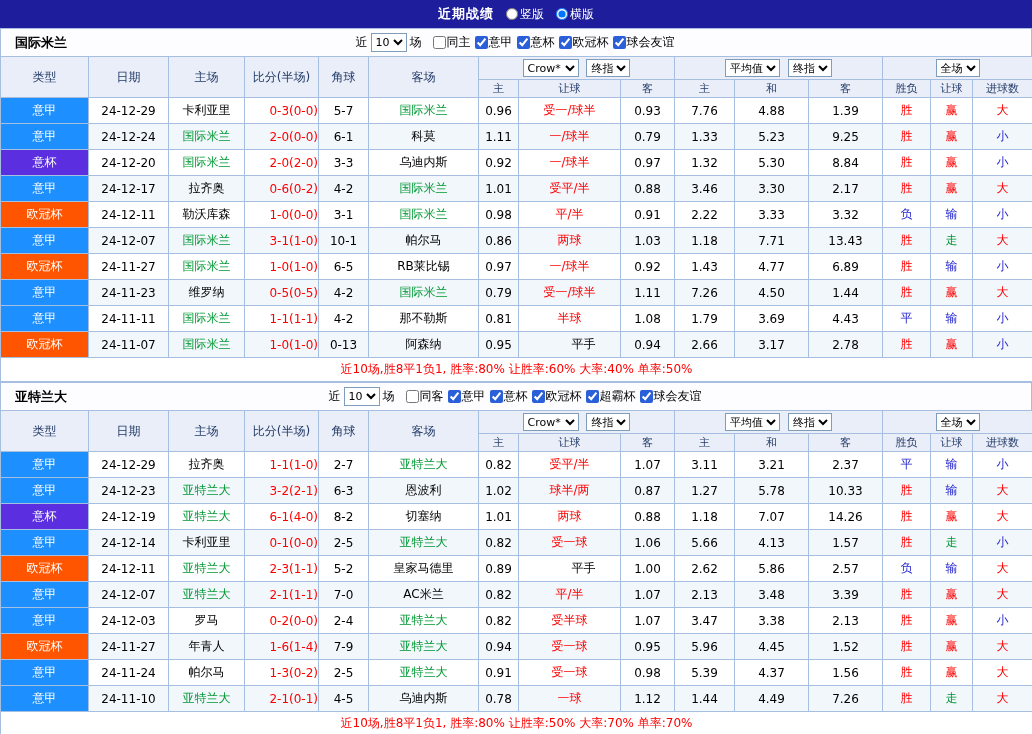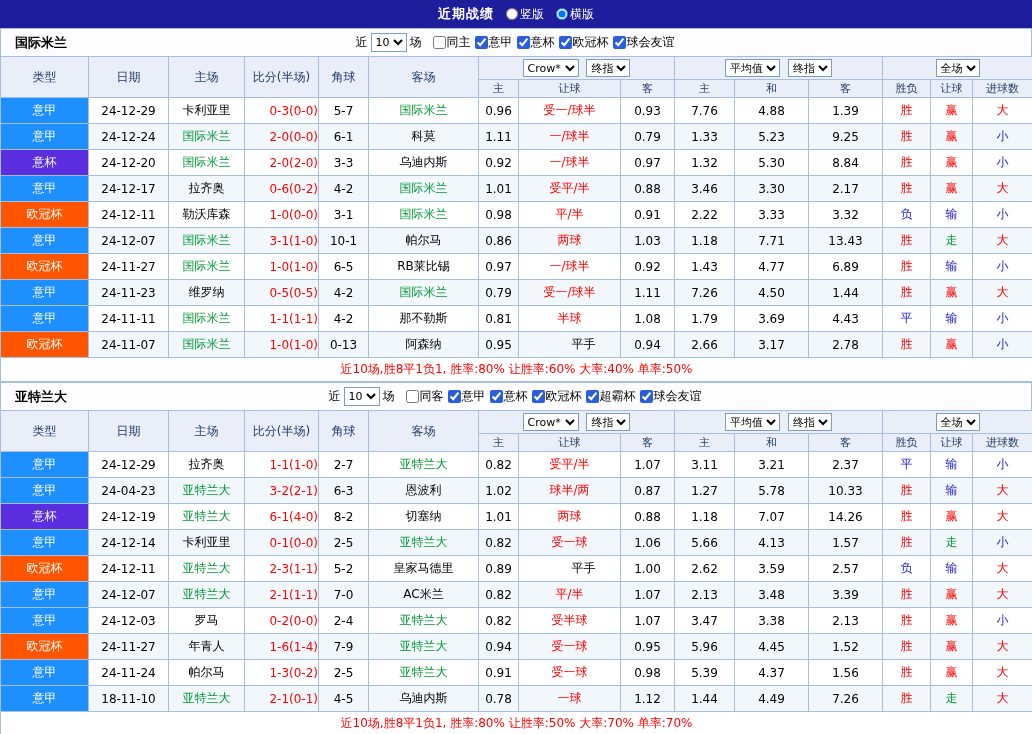--- a/index.html
+++ b/index.html
@@ -476,21 +476,21 @@
             <td class="num">1.07</td>
             <td class="num">3.11</td>
             <td class="num">3.21</td>
             <td class="num">2.37</td>
             <td class="res res-blue">平</td>
             <td class="res res-blue">输</td>
             <td class="res res-blue">小</td>
           </tr>
           <tr>
             <td class="league-badge" style="background: rgb(30, 143, 255);">意甲</td>
-            <td class="date-cell">24-04-23</td>
+            <td class="date-cell">24-12-23</td>
             <td class="team subject">亚特兰大</td>
             <td class="score">3-2(2-1)</td>
             <td class="corner">6-3</td>
             <td class="team">恩波利</td>
             <td class="num">1.02</td>
             <td class="hcp">球半/两</td>
             <td class="num">0.87</td>
             <td class="num">1.27</td>
             <td class="num">5.78</td>
             <td class="num">10.33</td>
@@ -536,21 +536,21 @@
             <td class="league-badge" style="background: rgb(255, 85, 0);">欧冠杯</td>
             <td class="date-cell">24-12-11</td>
             <td class="team subject">亚特兰大</td>
             <td class="score">2-3(1-1)</td>
             <td class="corner">5-2</td>
             <td class="team">皇家马德里</td>
             <td class="num">0.89</td>
             <td class="hcp even">平手</td>
             <td class="num">1.00</td>
             <td class="num">2.62</td>
-            <td class="num">3.59</td>
+            <td class="num">5.86</td>
             <td class="num">2.57</td>
             <td class="res res-blue">负</td>
             <td class="res res-blue">输</td>
             <td class="res res-red">大</td>
           </tr>
           <tr>
             <td class="league-badge" style="background: rgb(30, 143, 255);">意甲</td>
             <td class="date-cell">24-12-07</td>
             <td class="team subject">亚特兰大</td>
             <td class="score">2-1(1-1)</td>
@@ -612,21 +612,21 @@
             <td class="num">0.98</td>
             <td class="num">5.39</td>
             <td class="num">4.37</td>
             <td class="num">1.56</td>
             <td class="res res-red">胜</td>
             <td class="res res-red">赢</td>
             <td class="res res-red">大</td>
           </tr>
           <tr>
             <td class="league-badge" style="background: rgb(30, 143, 255);">意甲</td>
-            <td class="date-cell">18-11-10</td>
+            <td class="date-cell">24-11-10</td>
             <td class="team subject">亚特兰大</td>
             <td class="score">2-1(0-1)</td>
             <td class="corner">4-5</td>
             <td class="team">乌迪内斯</td>
             <td class="num">0.78</td>
             <td class="hcp">一球</td>
             <td class="num">1.12</td>
             <td class="num">1.44</td>
             <td class="num">4.49</td>
             <td class="num">7.26</td>

